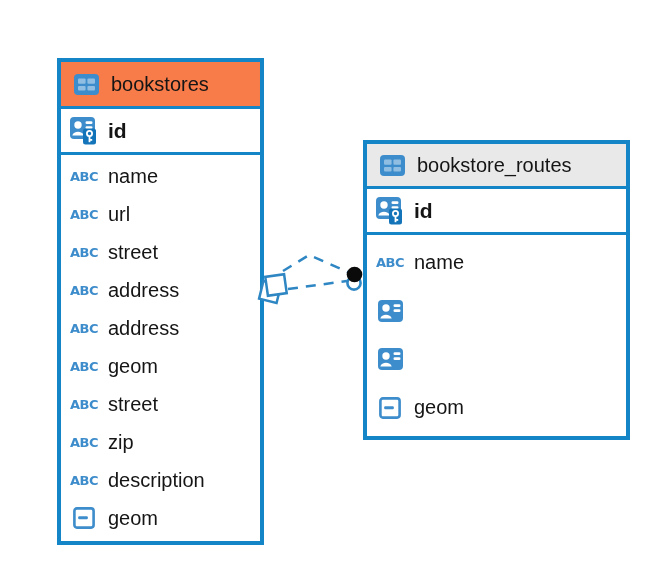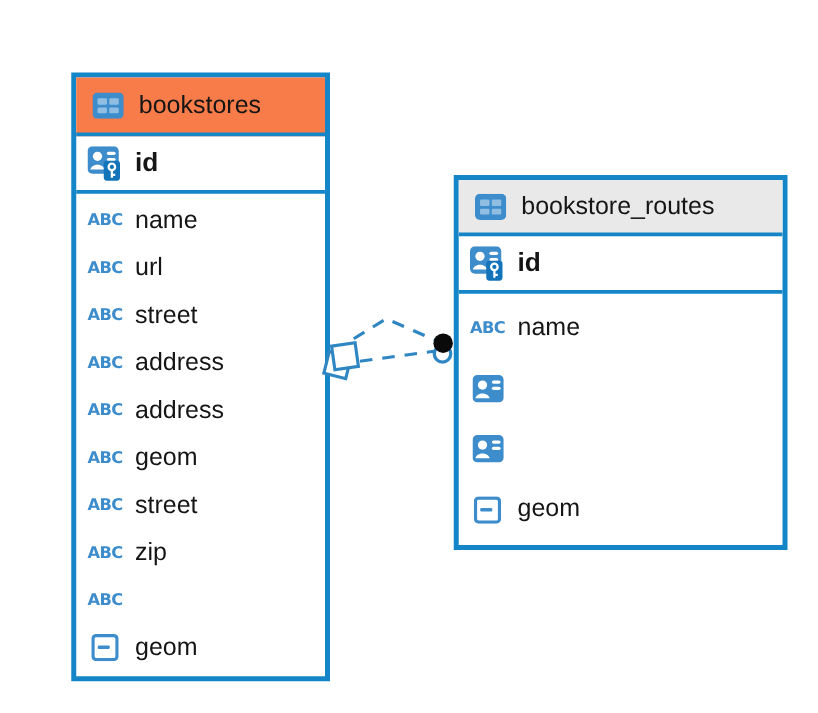--- a/index.html
+++ b/index.html
@@ -126,20 +126,21 @@
         <div class="field-row">
           <span class="icon">
             <span class="abc">ABC</span>
           </span>
           <span class="f-label">zip</span>
         </div>
         <div class="field-row">
           <span class="icon">
             <span class="abc">ABC</span>
           </span>
+          <span class="f-label">description</span>
         </div>
         <div class="field-row">
           <span class="icon">
             <svg width="22" height="22" viewBox="0 0 22 22">
               <rect x="1.4" y="1.4" width="19.2" height="19.2" rx="2.5" fill="#fff" stroke="var(--icon-blue)" stroke-width="2.6"></rect>
               <rect x="5.2" y="9.3" width="9.6" height="2.9" rx="1" fill="var(--icon-blue)"></rect>
             </svg>
           </span>
           <span class="f-label">geom</span>
         </div>

